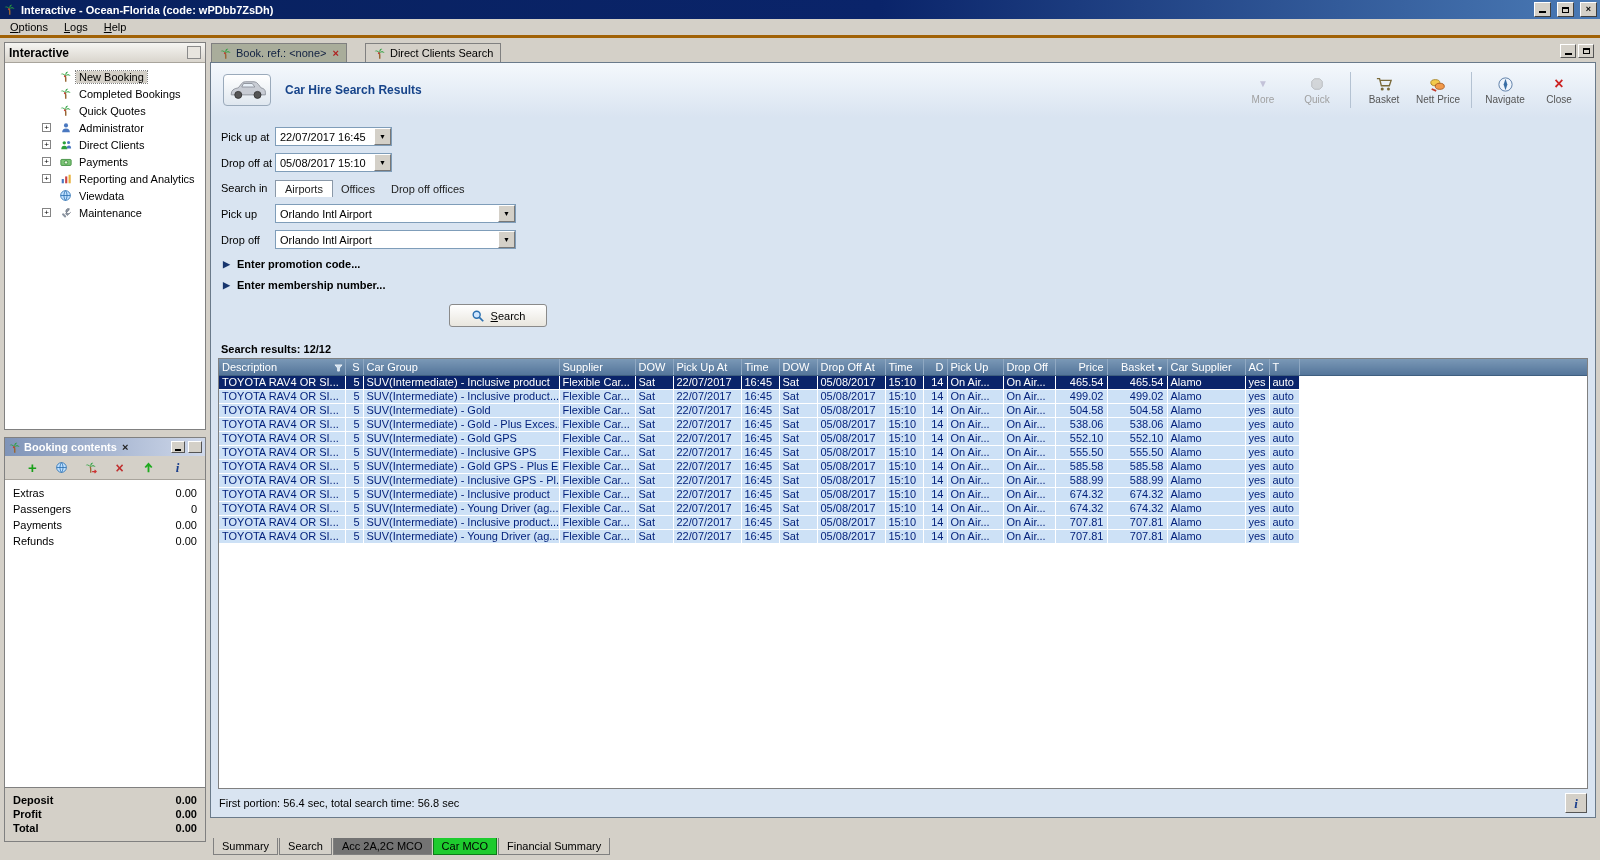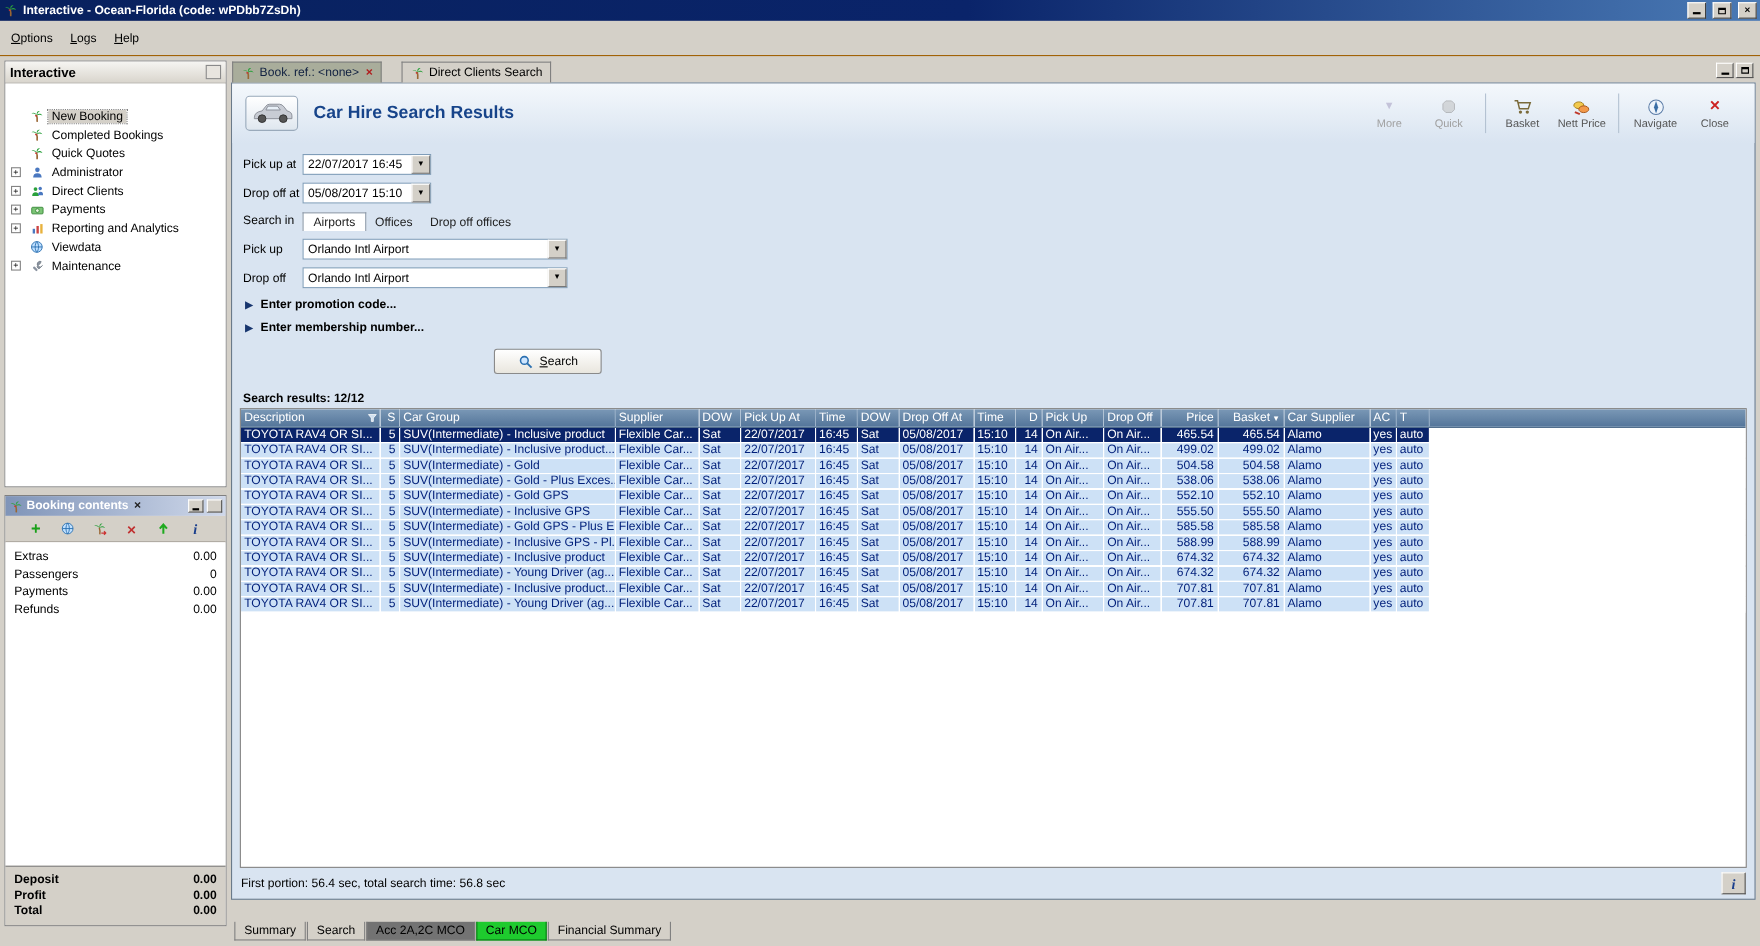--- a/index.html
+++ b/index.html
@@ -15,37 +15,37 @@
   .t-icon{width:14px;height:14px;display:inline-flex;}
   .t-text{flex:1;white-space:nowrap;overflow:hidden;}
   .tb-btn{width:17px;height:15px;margin-left:2px;background:#d4d0c8;color:#000;
           border:1px solid;border-color:#fff #404040 #404040 #fff;
           display:inline-flex;align-items:center;justify-content:center;
           font-size:9px;font-weight:bold;line-height:1;cursor:default;}
   .tb-btn .mini-box{width:7px;height:6px;border:1px solid #000;border-top-width:2px;}
   .tb-btn .mini-line{width:7px;height:0;border-bottom:2px solid #000;margin-top:5px;}
 
   
-  .menubar{height:32px;flex:none;display:flex;align-items:center;background:#d4d0c8;
-           border-bottom:1px solid #a16207;padding-left:2px;}
+  .menubar{height:19px;flex:none;display:flex;align-items:center;background:#d4d0c8;
+           border-bottom:3px solid #a16207;padding-left:2px;}
   .menu-item{padding:2px 8px;cursor:default;}
 
   
   .workspace{flex:1;display:flex;gap:4px;padding:4px 4px 0 4px;min-height:0;}
   .left-col{width:202px;flex:none;display:flex;flex-direction:column;gap:7px;padding-bottom:18px;}
 
   .panel{border:1px solid #808080;background:#fff;display:flex;flex-direction:column;min-height:0;}
   .ip{height:388px;flex:none;}
   .ip-header{height:20px;flex:none;display:flex;align-items:center;padding:0 4px;
              background:linear-gradient(#f6f5f2,#d9d5cd);border-bottom:1px solid #a8a49c;
              font-weight:bold;font-size:12px;gap:17px;}
   .ip-header .sp{flex:1;}
   .hdr-btn{width:14px;height:13px;border:1px solid #8a8a8a;background:#e8e5df;font-size:9px;
            display:inline-flex;align-items:center;justify-content:center;line-height:1;cursor:default;}
-  .tree{flex:1;background:#fff;padding-top:21px;overflow:hidden;}
+  .tree{flex:1;background:#fff;padding-top:5px;overflow:hidden;margin-left:32px;}
   .tree-item{height:17px;display:flex;align-items:center;padding-left:5px;cursor:default;}
   .expander{width:16px;flex:none;display:inline-flex;align-items:center;justify-content:flex-start;}
   .expander.box span{width:9px;height:9px;border:1px solid #848484;background:#fff;
            font-size:8px;line-height:7px;text-align:center;display:inline-block;}
   .tree-item .ic{width:15px;display:inline-flex;justify-content:center;margin-right:3px;flex:none;}
   .tree-label{padding:0 3px;white-space:nowrap;}
   .tree-label.selected{background:#d4d0c8;outline:1px dotted #808080;}
 
   
   .bp{flex:1;}
@@ -75,21 +75,21 @@
   .tw-btn{width:16px;height:14px;background:#d4d0c8;border:1px solid;border-color:#fff #555 #555 #fff;
           display:inline-flex;align-items:center;justify-content:center;font-size:8px;cursor:default;}
   .tw-btn .mini-box{width:7px;height:6px;border:1px solid #000;border-top-width:2px;}
   .tw-btn .mini-line{width:7px;border-bottom:2px solid #000;margin-top:6px;}
 
   .main-panel{flex:1;background:#d9e4f1;border:1px solid #6a7a8a;display:flex;flex-direction:column;min-height:0;}
   .main-header{height:54px;flex:none;display:flex;align-items:center;padding:0 12px;
                background:linear-gradient(#f4f8fc,#d9e4f1);}
   .car-box{width:48px;height:32px;background:linear-gradient(#ffffff,#dfe7ef);border:1px solid #9aaabb;
            border-radius:4px;display:flex;align-items:center;justify-content:center;flex:none;}
-  .main-title{margin-left:14px;font-size:16px;font-weight:bold;color:#17448a;}
+  .main-title{margin-left:14px;font-size:12px;font-weight:bold;color:#17448a;}
   .main-toolbar{margin-left:auto;display:flex;align-items:center;gap:6px;}
   .tool{width:48px;display:flex;flex-direction:column;align-items:center;gap:1px;cursor:default;}
   .tool .ic{height:18px;display:flex;align-items:center;justify-content:center;}
   .tool-label{font-size:10px;color:#555;}
   .tool.disabled .tool-label{color:#a0a0a0;}
   .tool.disabled .ic{opacity:.55;}
   .tsep{width:0;height:36px;border-left:1px solid #b4c2d2;margin:0 3px;}
 
   
   .form-area{padding:10px 10px 0;flex:none;}

